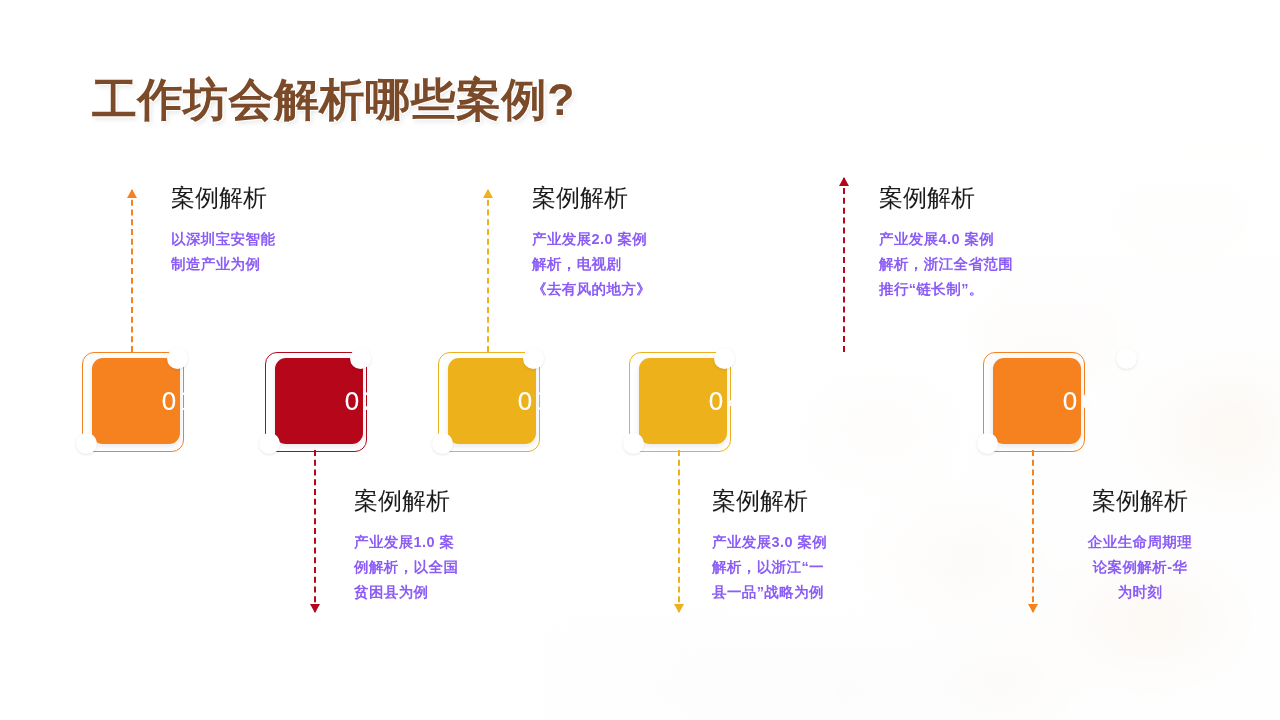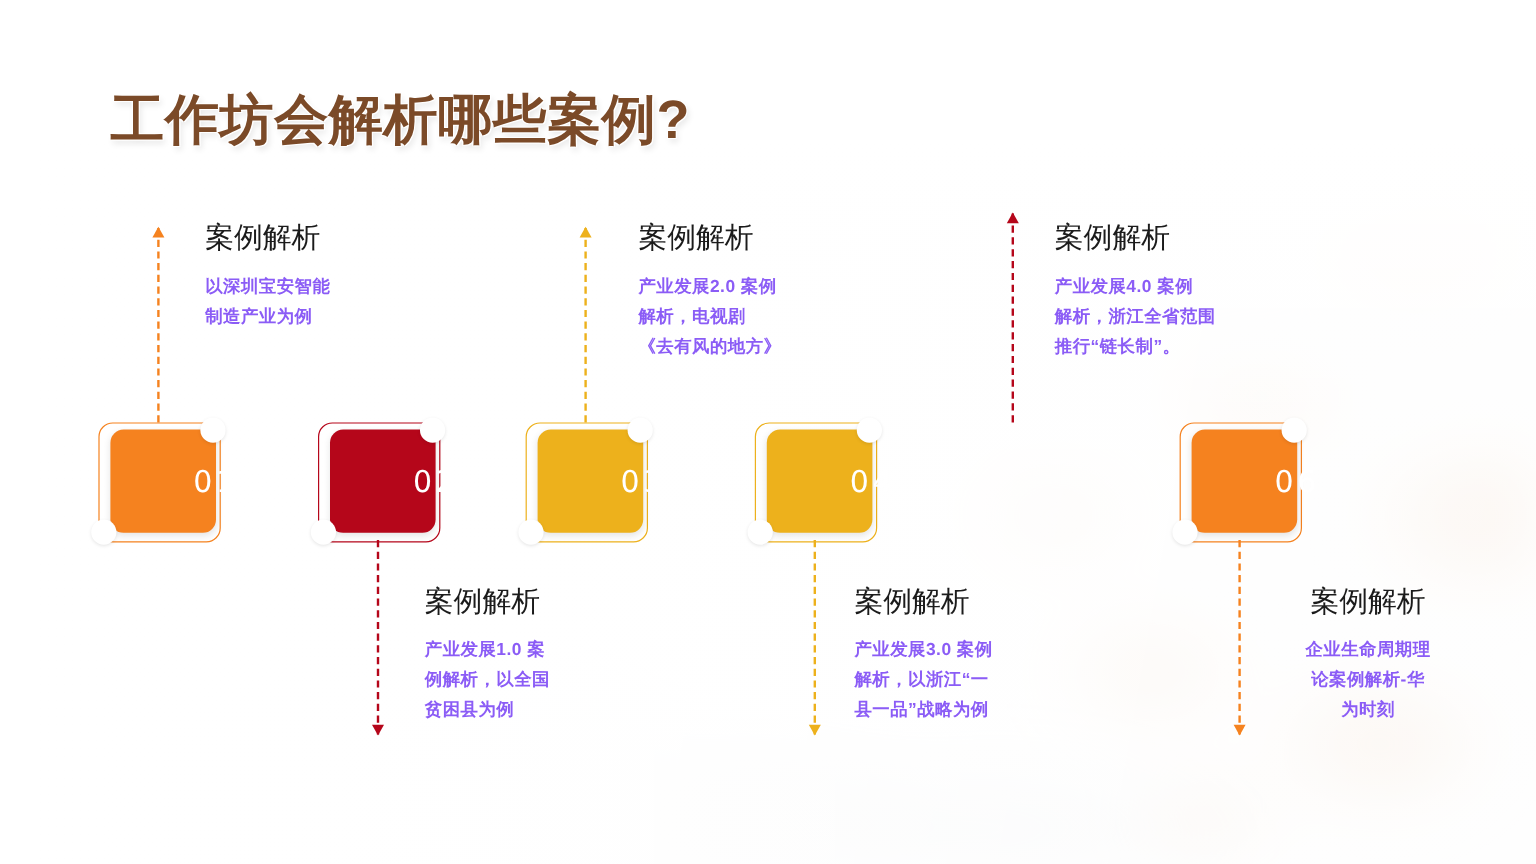--- a/index.html
+++ b/index.html
@@ -209,21 +209,21 @@
     <div class="line"></div>
     <div class="head"></div>
   </div>
   <div class="block" style="left:879px;top:182px;">
     <div class="head-txt">案例解析</div>
     <div class="body-txt">产业发展4.0 案例
 解析，浙江全省范围
 推行“链长制”。</div>
   </div>
 
-  <div class="card" style="left:983px;color:#F5821F;">
+  <div class="card" style="left:983px;color:#F5821F;padding-left:48px;">
     <div class="frame"></div>
     <div class="tile"></div>
     <div class="num">06</div>
     <div class="dot-tr"></div>
     <div class="dot-bl"></div>
   </div>
   <div class="conn down" style="left:1032px;top:450px;height:162px;color:#F5821F;">
     <div class="line"></div>
     <div class="head"></div>
   </div>

